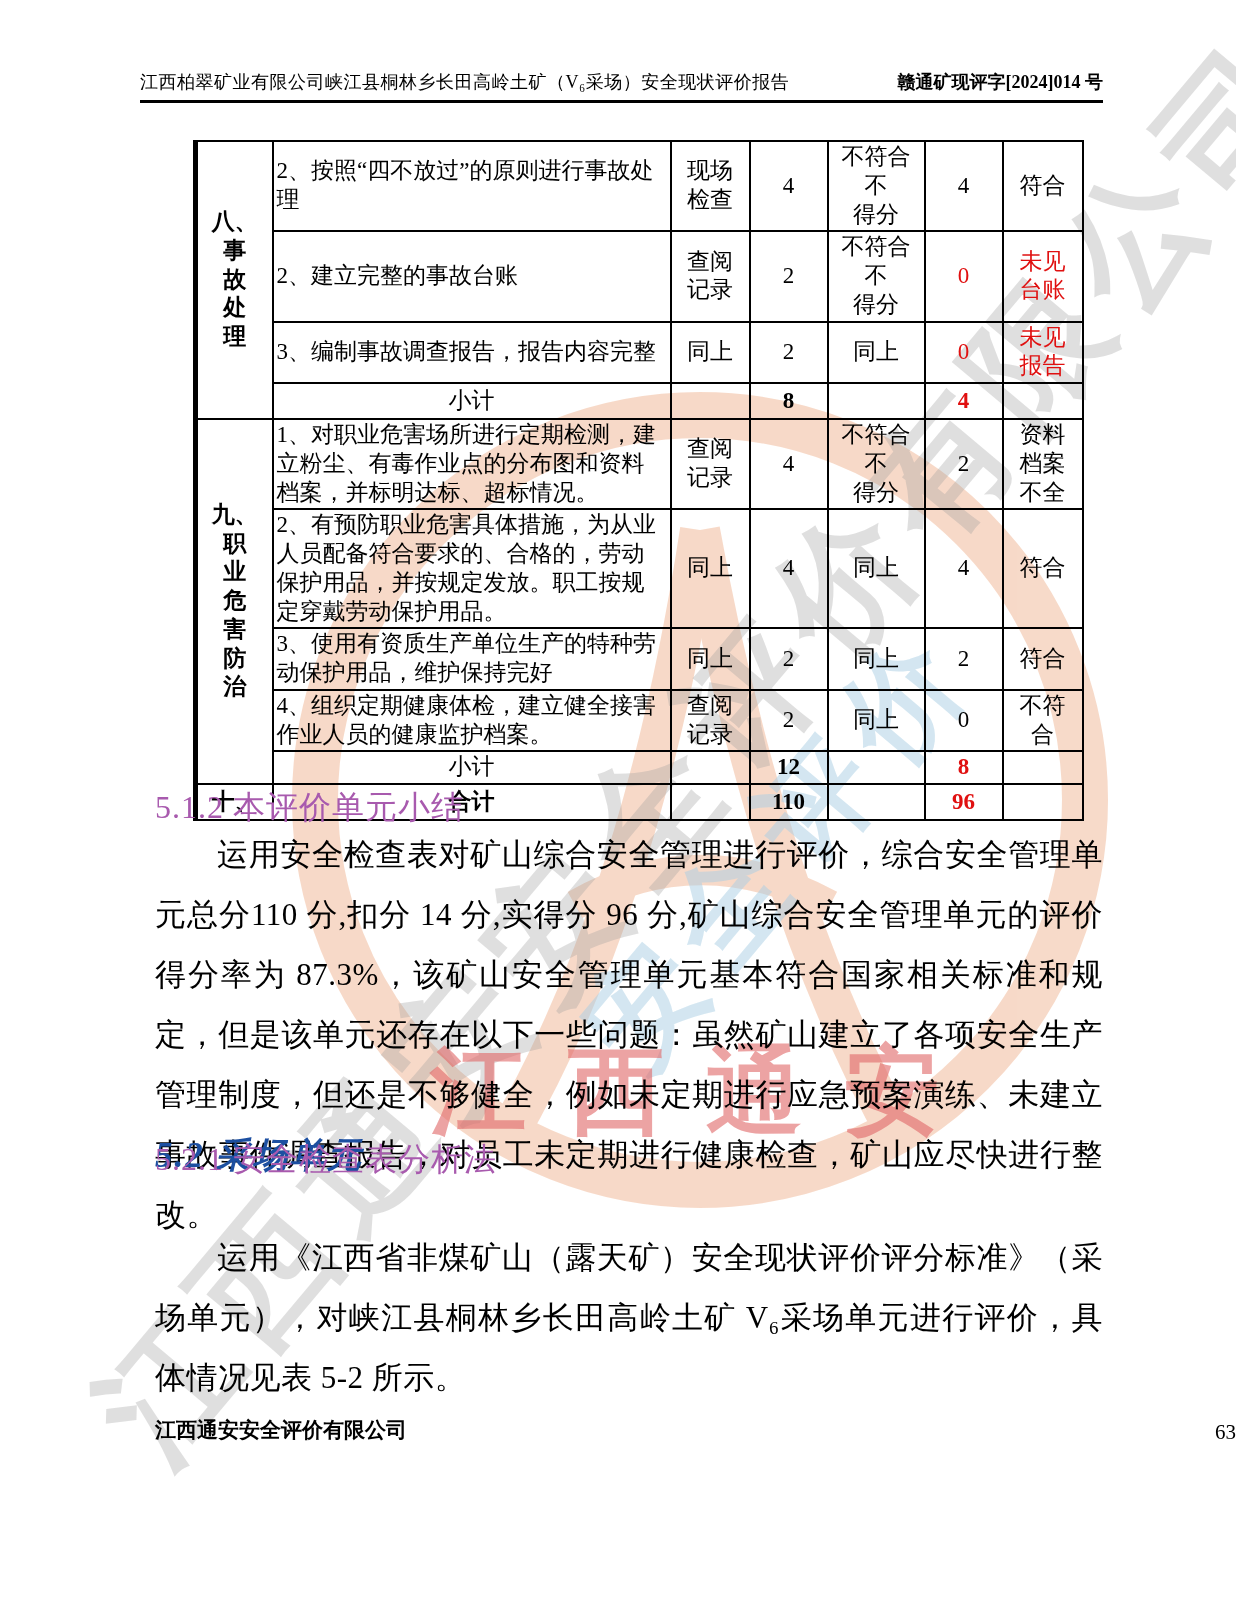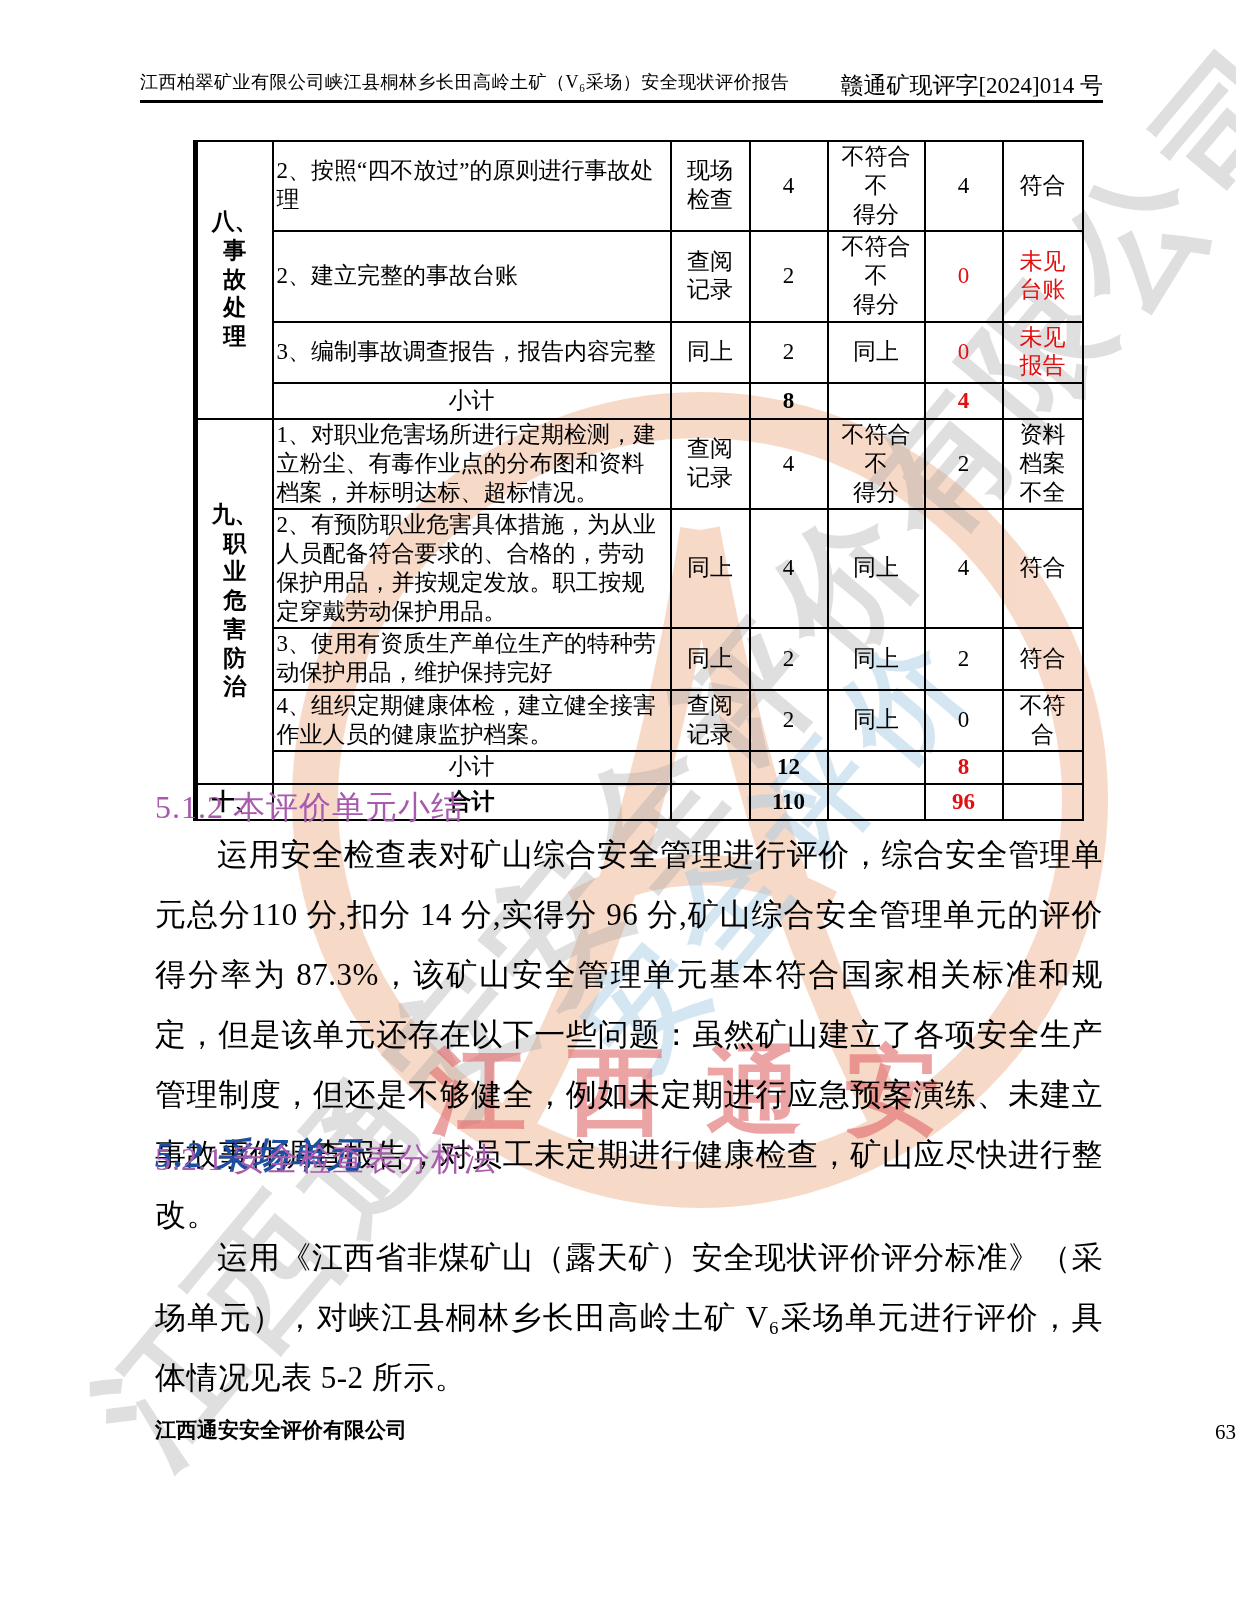--- a/index.html
+++ b/index.html
@@ -4,21 +4,21 @@
 <style>
   html,body{margin:0;padding:0;}
   body{
     width:1236px;height:1600px;position:relative;background:#ffffff;
     font-family:"Liberation Serif","DejaVu Serif",serif;color:#000;
     overflow:hidden;
   }
   
   .header{position:absolute;left:140px;top:70px;width:963px;display:flex;justify-content:space-between;align-items:flex-start;z-index:2;}
   .header .h-left{font-size:18px;letter-spacing:.5px;}
-  .header .h-right{font-size:23px;font-weight:normal;}
+  .header .h-right{font-size:18px;font-weight:bold;}
   .header-rule{position:absolute;left:140px;top:100px;width:963px;height:3px;background:#000;z-index:2;}
   
   .wm{position:absolute;inset:0;z-index:0;pointer-events:none;}
   .wm-gray{
     position:absolute;left:-180px;top:690px;width:1720px;text-align:center;
     transform:rotate(-50deg);transform-origin:center;
     font-size:136px;font-weight:bold;letter-spacing:14px;
     color:var(--watermark_gray);opacity:.32;white-space:nowrap;
   }
   .wm-blue{

